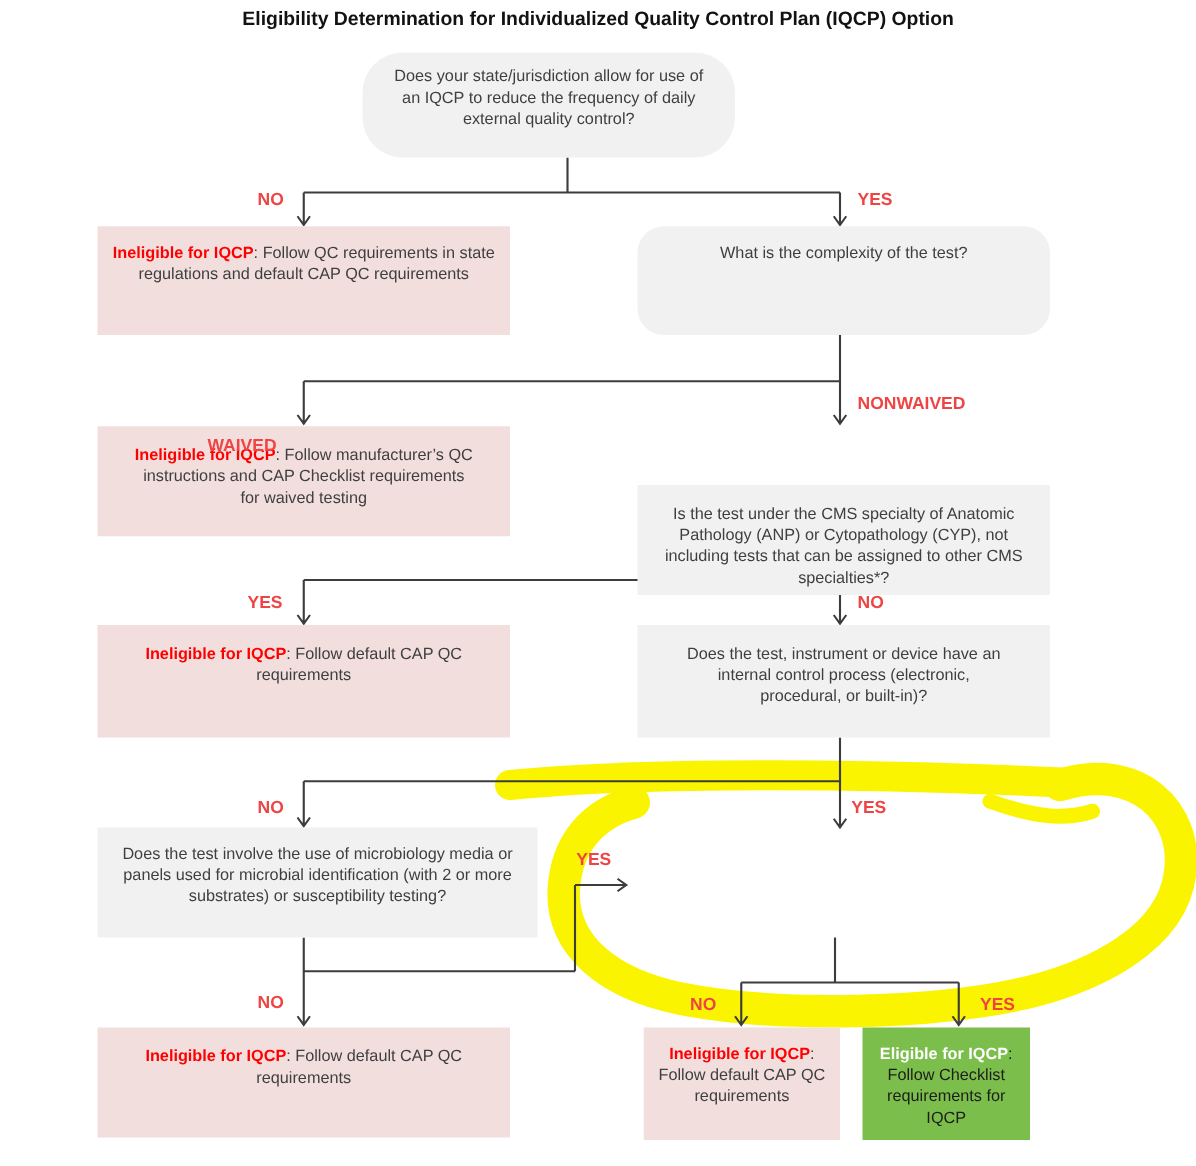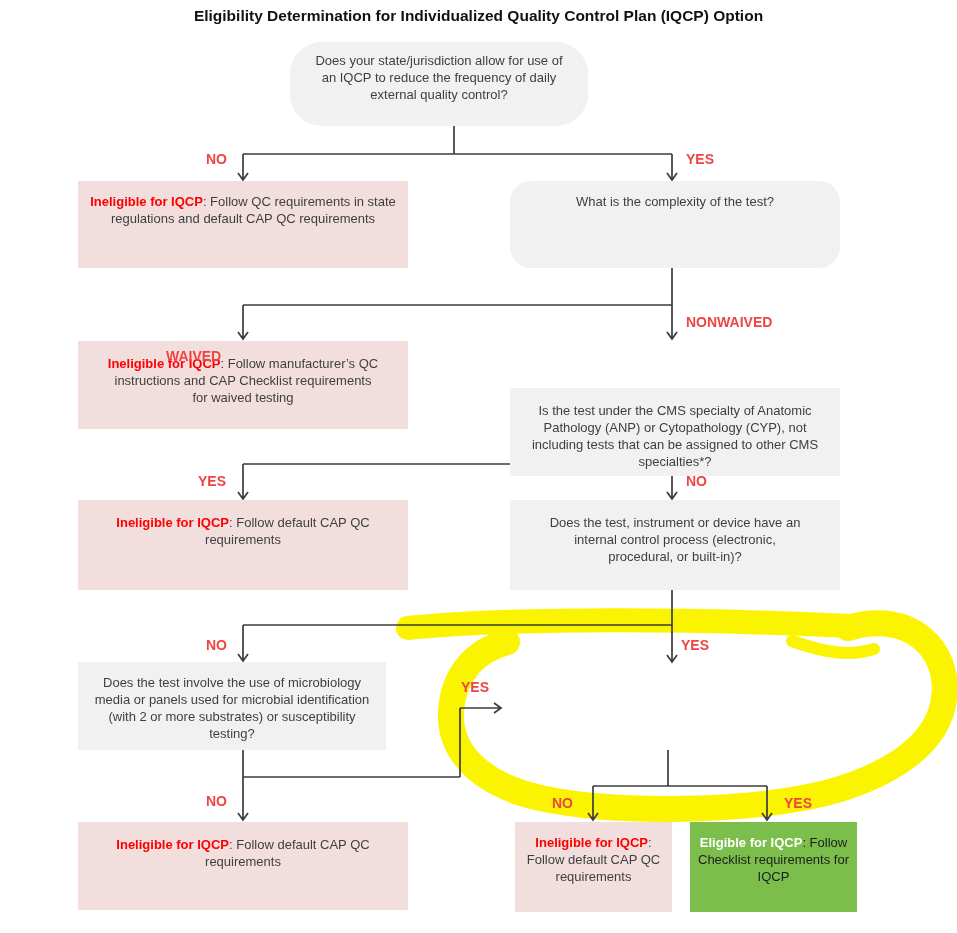--- a/index.html
+++ b/index.html
@@ -17,25 +17,25 @@
   .white-lead{color:#ffffff;font-weight:bold;}
   .edge-label{position:absolute;z-index:3;font-size:14px;font-weight:bold;color:#ef4444;}
   
   .n-qstate{left:290px;top:42px;width:298px;height:84px;padding:10px 22px 12px;border-radius:32px;}
   .n-rstateno{left:78px;top:181px;width:330px;height:87px;padding:12px 12px 0;}
   .n-qcomplex{left:510px;top:181px;width:330px;height:87px;padding:12px 20px 0;border-radius:21px;}
   .n-rwaived{left:78px;top:341px;width:330px;height:88px;padding:14px 28px 0;}
   .n-qspecialty{left:510px;top:340px;width:330px;height:88px;padding:14px 18px 0;margin-top:48px;}
   .n-rspecyes{left:78px;top:500px;width:330px;height:90px;padding:14px 20px 0;}
   .n-qinternal{left:510px;top:500px;width:330px;height:90px;padding:14px 38px 0;}
-  .n-qmicro{left:78px;top:662px;width:308px;height:88px;padding:12px 16px 2px;}
+  .n-qmicro{left:78px;top:662px;width:352px;height:88px;padding:12px 16px 2px;}
   .n-qmanu{left:505px;top:664px;width:325px;height:86px;padding:12px 18px 0;}
   .n-rmicrono{left:78px;top:822px;width:330px;height:88px;padding:14px 20px 0;}
   .n-rmanuno{left:515px;top:822px;width:157px;height:90px;padding:12px 8px 0;}
-  .n-eligible{left:690px;top:822px;width:167px;height:90px;padding:12px 6px 0;}
+  .n-eligible{left:690px;top:822px;width:134px;height:90px;padding:12px 6px 0;}
   
   .l-no1{left:206px;top:151px;}   .l-yes1{left:686px;top:151px;}
   .l-waived{left:166px;top:312px;margin-top:36px;}.l-nonwaived{left:686px;top:314px;}
   .l-yes2{left:198px;top:473px;}  .l-no2{left:686px;top:473px;}
   .l-no3{left:206px;top:637px;}   .l-yes3{left:681px;top:637px;}
   .l-yesmid{left:461px;top:679px;}
   .l-no4{left:206px;top:793px;}
   .l-no5{left:552px;top:795px;}   .l-yes5{left:784px;top:795px;}
 </style>
 </head>

